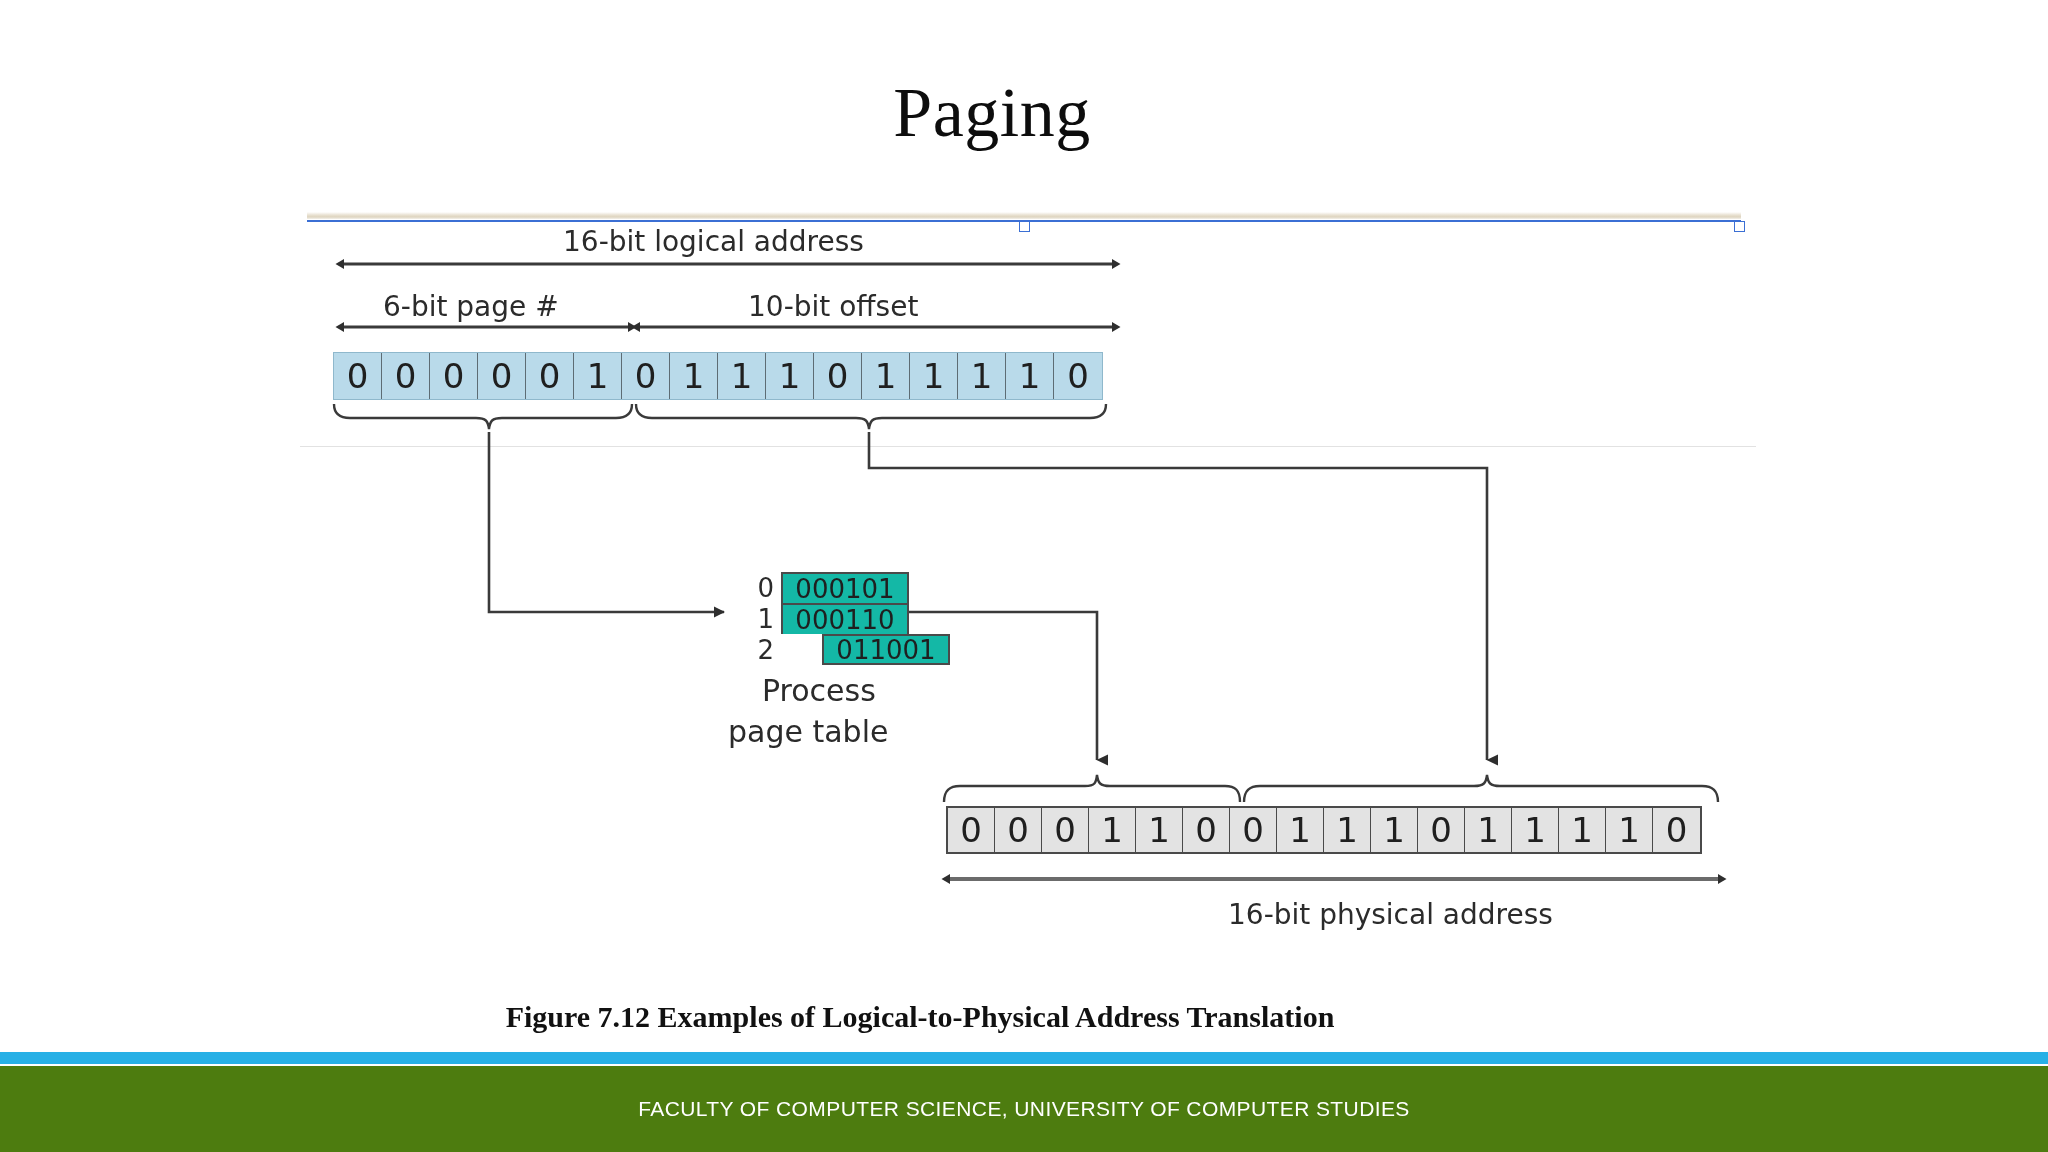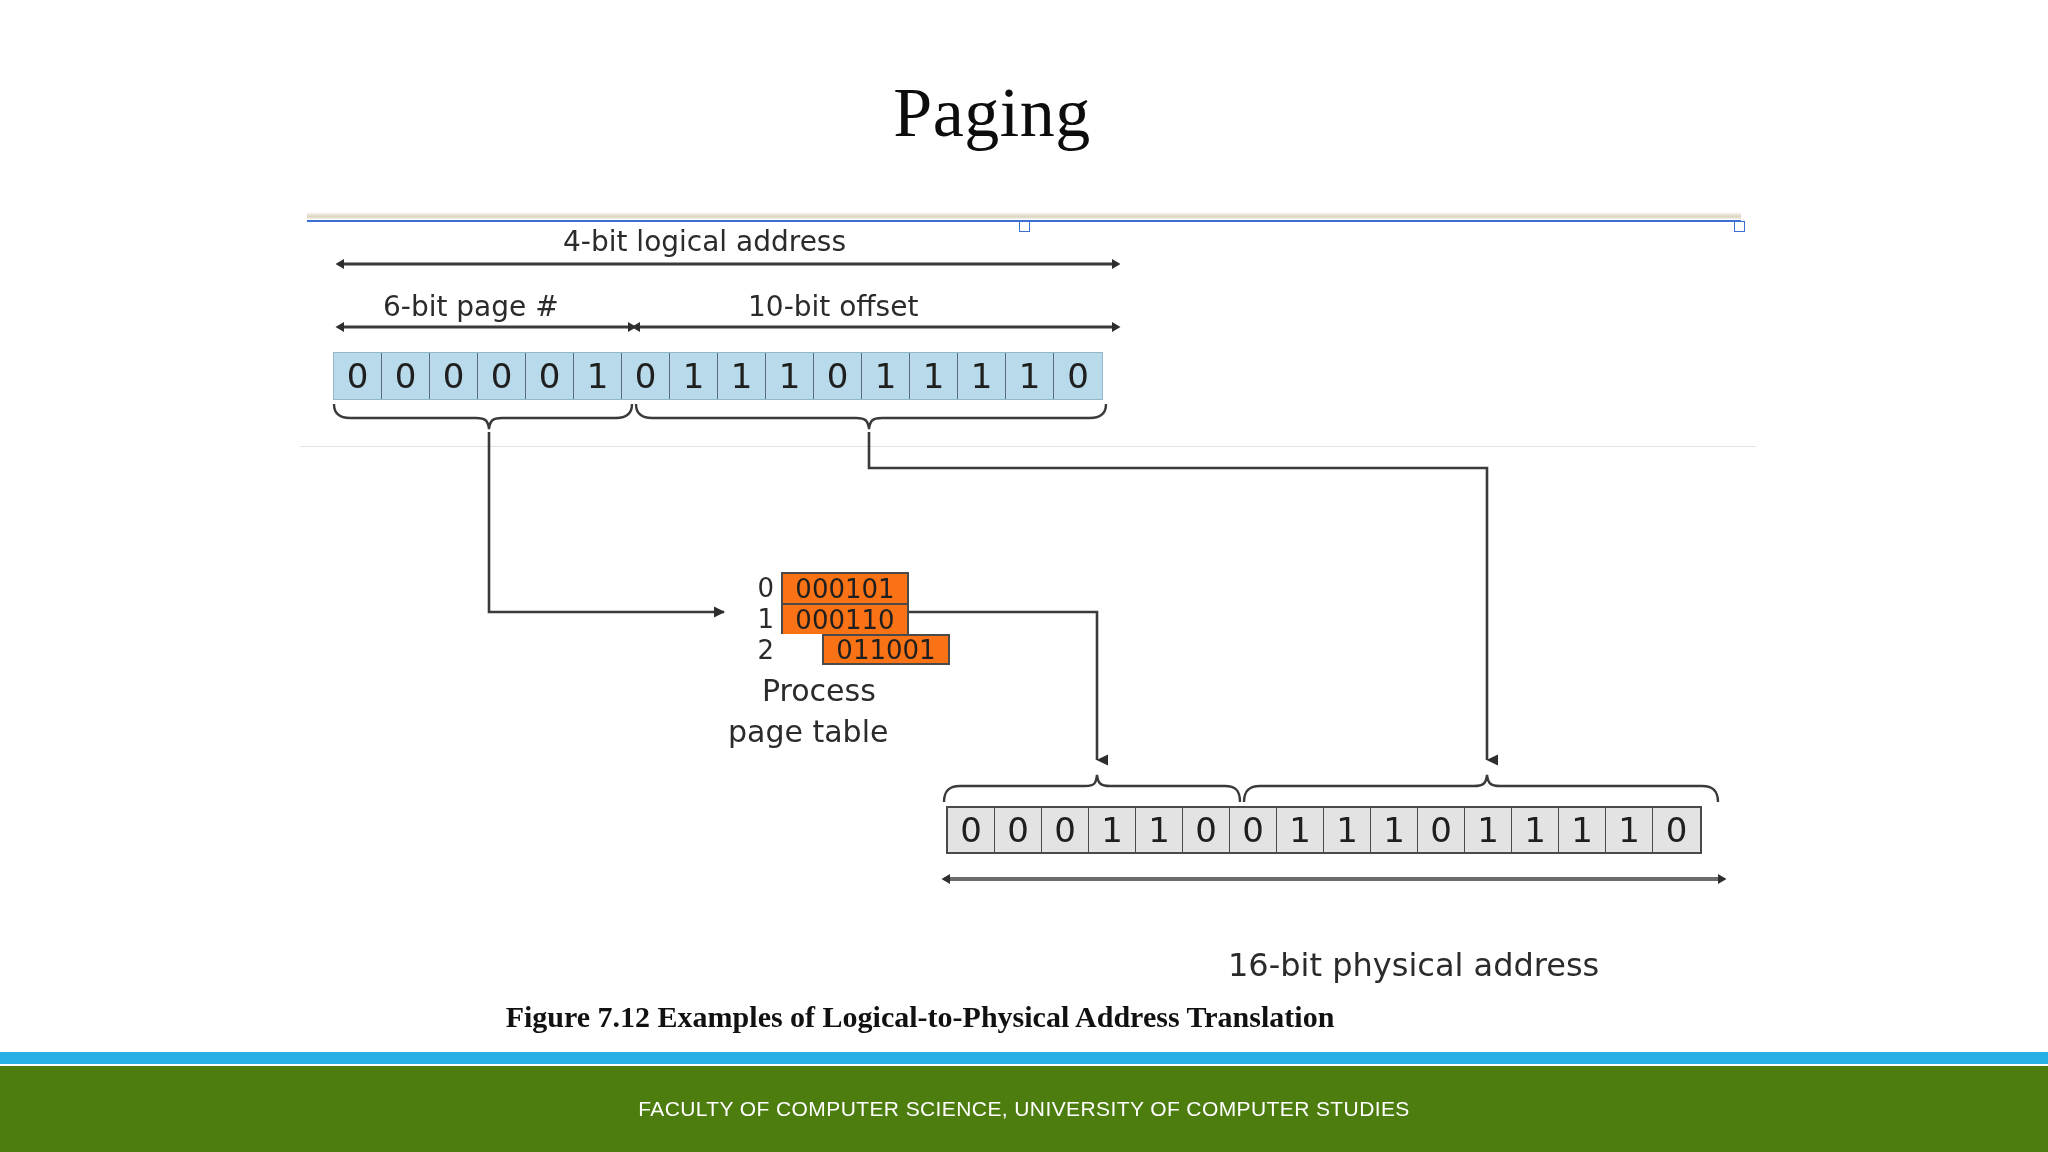--- a/index.html
+++ b/index.html
@@ -84,21 +84,21 @@
     font-family: "DejaVu Sans", sans-serif;
     color: #2b2b2b;
     white-space: nowrap;
     font-weight: 400;
   }
 
   
   #lbl-logical { left: 563px; top: 225px; font-size: 28px; }
   #lbl-pagenum { left: 383px; top: 290px; font-size: 28px; }
   #lbl-offset  { left: 748px; top: 290px; font-size: 28px; }
-  #lbl-physical{ left: 1228px; top: 946px; font-size: 32px; }
+  #lbl-physical{ left: 1228px; top: 898px; font-size: 28px; }
   #lbl-proc1   { left: 762px; top: 673px; font-size: 30px; }
   #lbl-proc2   { left: 728px; top: 714px; font-size: 30px; }
 
   
   .bitrow {
     position: absolute;
     display: flex;
     box-sizing: border-box;
   }
   .bitrow .cell {
@@ -159,21 +159,21 @@
     font-family: "DejaVu Sans", sans-serif;
     font-size: 26px;
     color: #2b2b2b;
   }
   #page-table .pt-val {
     width: 128px;
     height: 31px;
     box-sizing: border-box;
     border: 2px solid #4a4a4a;
     border-bottom: none;
-    background: #f97316;
+    background: #14b8a6;
     display: flex;
     align-items: center;
     justify-content: center;
     font-family: "DejaVu Sans", sans-serif;
     font-size: 26px;
     color: #1f1f1f;
   }
   #page-table .pt-row:last-child .pt-val { border-bottom: 2px solid #4a4a4a; margin-left: 41px; }
 
   
@@ -286,21 +286,21 @@
 
       <path d="M1244,802 C1244,790 1250,786 1260,786 L1474,786 C1484,786 1486,783 1487,775
                C1488,783 1490,786 1500,786 L1702,786 C1712,786 1718,790 1718,802"></path>
     </g>
 
     <g>
       <line x1="950" y1="879" x2="1718" y2="879" stroke="#6b6b6b" stroke-width="4" marker-start="url(#arrL)" marker-end="url(#arrR)"></line>
     </g>
   </svg>
 
-  <div class="fig-label" id="lbl-logical">4-bit logical address</div>
+  <div class="fig-label" id="lbl-logical">16-bit logical address</div>
   <div class="fig-label" id="lbl-pagenum">6-bit page #</div>
   <div class="fig-label" id="lbl-offset">10-bit offset</div>
   <div class="fig-label" id="lbl-physical">16-bit physical address</div>
   <div class="fig-label" id="lbl-proc1">Process</div>
   <div class="fig-label" id="lbl-proc2">page table</div>
 
   <div class="bitrow" id="logical-bits">
       <div class="cell">0</div>
       <div class="cell">0</div>
       <div class="cell">0</div>

